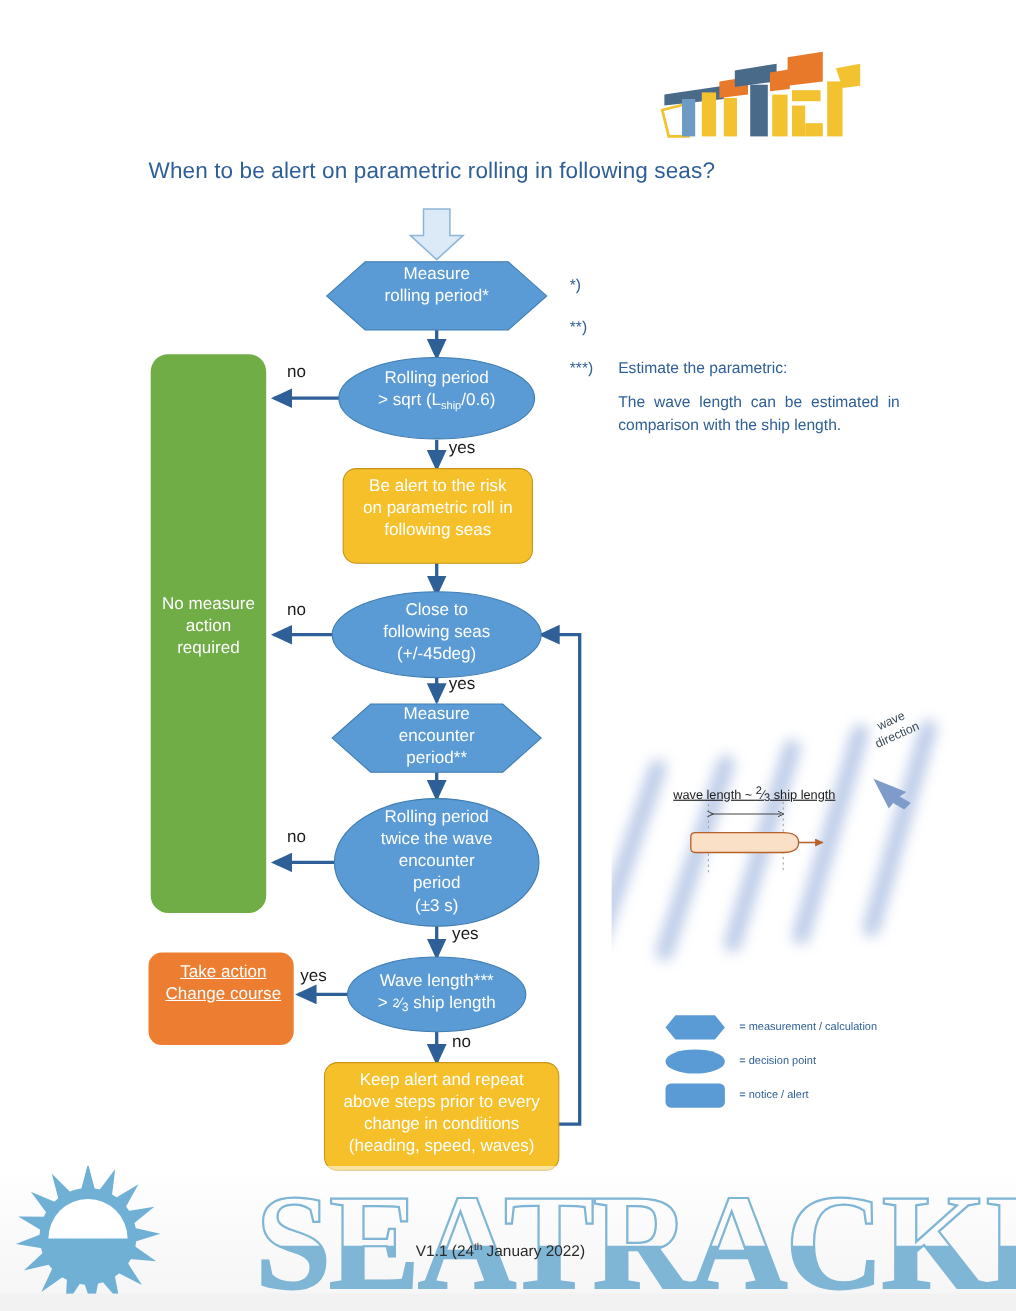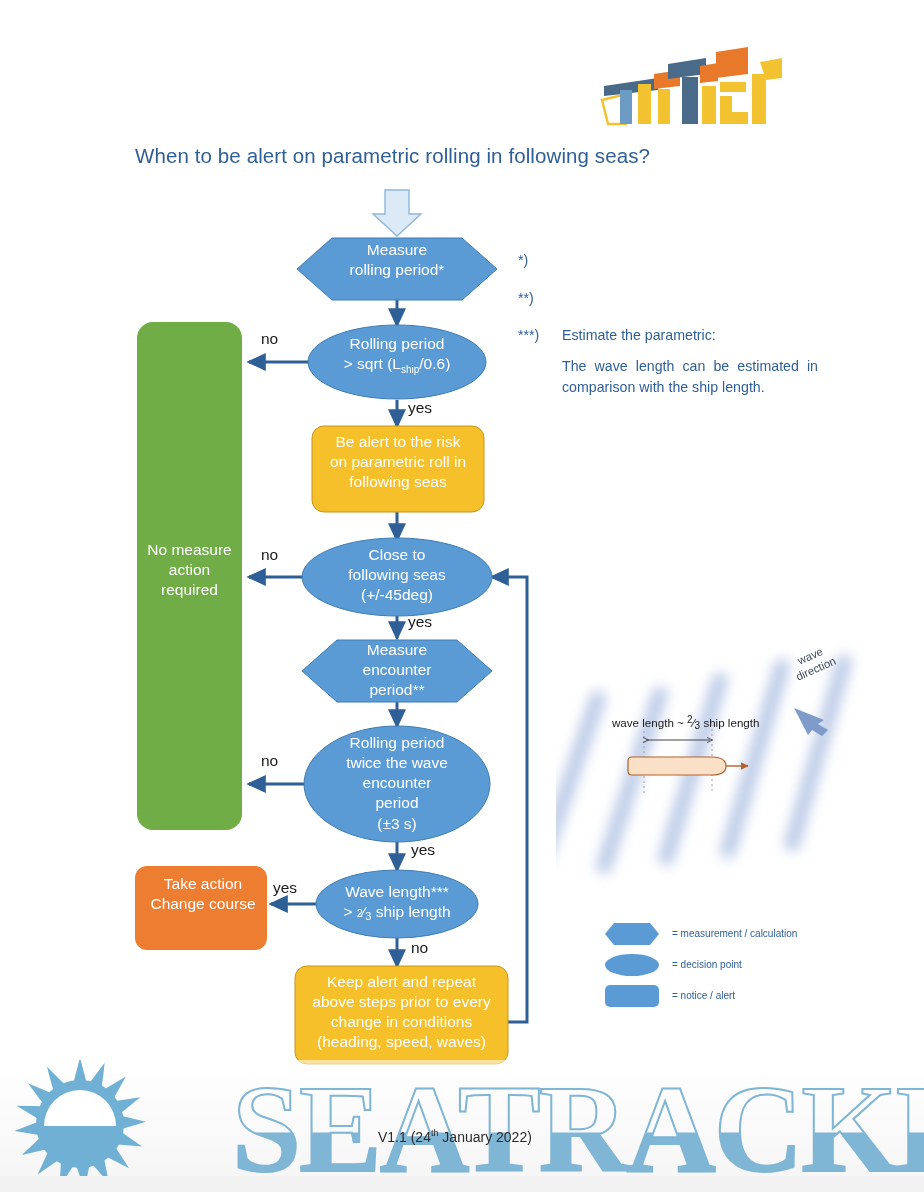--- a/index.html
+++ b/index.html
@@ -36,21 +36,21 @@
   .notes{position:absolute;left:518px;top:250px;width:300px;color:#2E5F96;font-size:14.2px;line-height:1.46;}
   .note{display:flex;margin-bottom:17px;}
   .note-mark{width:44px;flex:0 0 44px;text-align:left;}
   .note-body{flex:1;}
   .note-body .just{text-align:justify;text-align-last:left;}
   .note-head{margin-bottom:1px;}
 
   
   .wavepic{position:absolute;left:556px;top:636px;width:340px;height:256px;}
   .wavelabel{
-    position:absolute;font-size:11.6px;color:#1a1a1a;white-space:nowrap;
+    position:absolute;font-size:11.6px;color:#1a1a1a;white-space:nowrap;text-decoration:underline;
   }
   .wavedir{
     position:absolute;font-size:11.2px;color:#3b4a5a;line-height:1.25;
     transform:rotate(-24deg);transform-origin:0 0;text-align:center;
   }
 
   
   .legend{position:absolute;left:604px;top:920px;width:250px;}
   .legend-row{display:flex;align-items:center;height:27px;margin-bottom:4px;}
   .legend-shape{width:56px;flex:0 0 56px;height:24px;position:relative;margin-right:12px;}
@@ -245,21 +245,21 @@
   </div>
 
   <div class="nodetext" style="left:137px;top:540px;width:105px;height:72px;">
     <div>
       <span>No measure</span><br>
       <span>action</span><br>
       <span>required</span>
     </div>
   </div>
 
-  <div class="nodetext" style="left:135px;top:874px;width:136px;height:68px;">
+  <div class="nodetext" style="left:135px;top:874px;width:136px;height:68px;text-decoration:underline;">
     <div>
       <span>Take action</span><br>
       <span>Change course</span>
     </div>
   </div>
 
   <div class="edgelabel" style="left:261px;top:330px;">no</div>
   <div class="edgelabel" style="left:408px;top:399px;">yes</div>
   <div class="edgelabel" style="left:261px;top:546px;">no</div>
   <div class="edgelabel" style="left:408px;top:613px;">yes</div>

